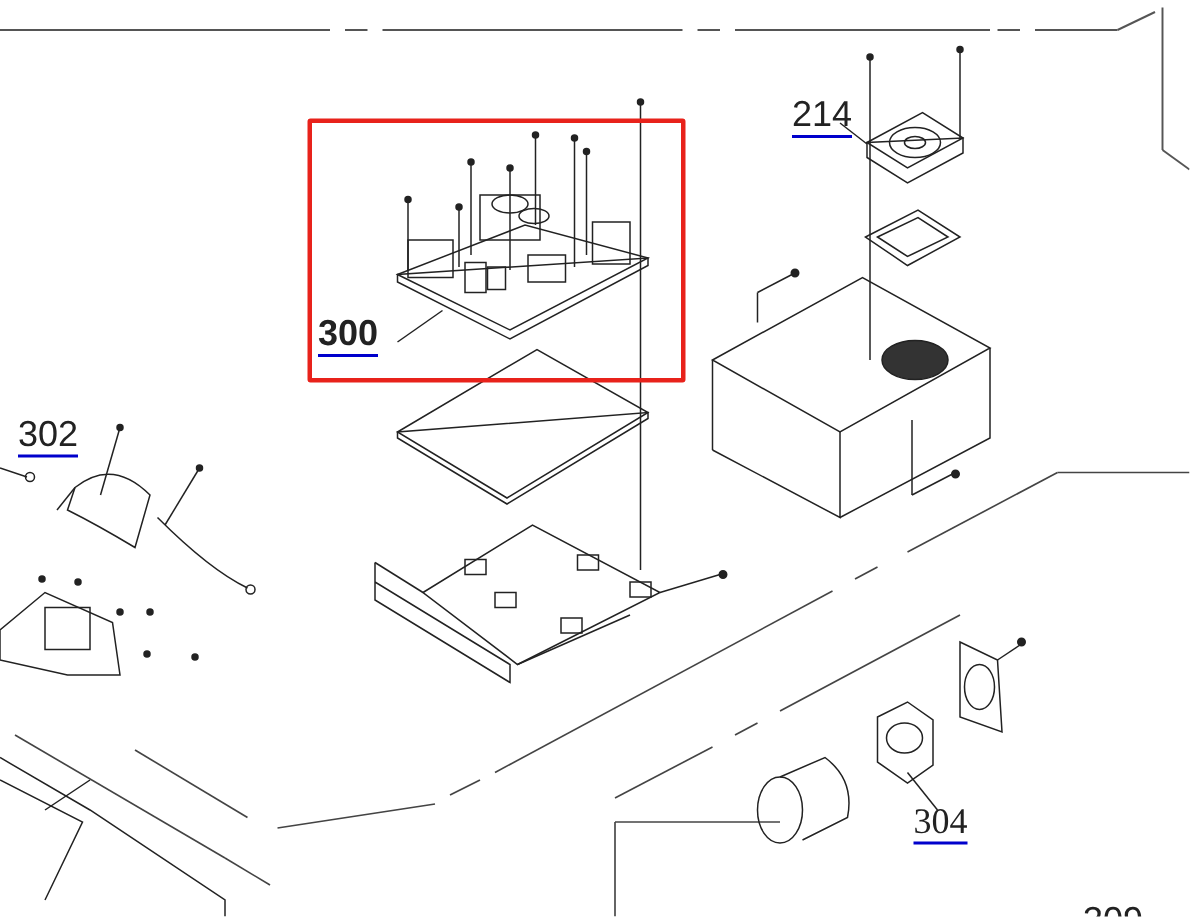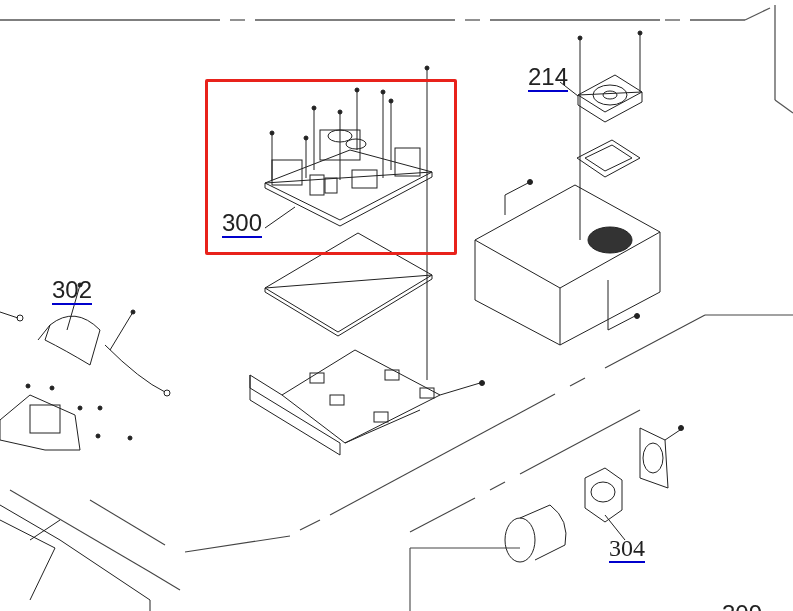--- a/index.html
+++ b/index.html
@@ -161,29 +161,29 @@
       <circle cx="681" cy="428" r="2.5" fill="#222"></circle>
       <ellipse cx="520" cy="540" rx="15" ry="22"></ellipse>
       <path d="M520,518 L550,505 Q570,520 565,545 L535,560"></path>
       <line x1="605" y1="515" x2="625" y2="540"></line>
     </g>
   </g>
 </svg>
 
 <div class="highlight" style="left:205px; top:79px; width:252px; height:176px;"></div>
 
-<div class="callout" style="left:222px; top:211px;">
+<div class="callout" style="left:212px; top:211px;font-weight:bold;">
   <span>300</span>
   <span class="ul"></span>
 </div>
 <div class="callout" style="left:486px; top:65px;margin-left:42px;">
   <span>214</span>
   <span class="ul"></span>
 </div>
-<div class="callout" style="left:12px; top:278px;margin-left:40px;">
+<div class="callout" style="left:12px; top:278px;">
   <span>302</span>
   <span class="ul"></span>
 </div>
 <div class="callout" style="left:609px; top:536px;font-family:Liberation Serif, serif;">
   <span>304</span>
   <span class="ul"></span>
 </div>
 <div class="callout" style="left:722px; top:602px;">
   <span>309</span>
 </div>

